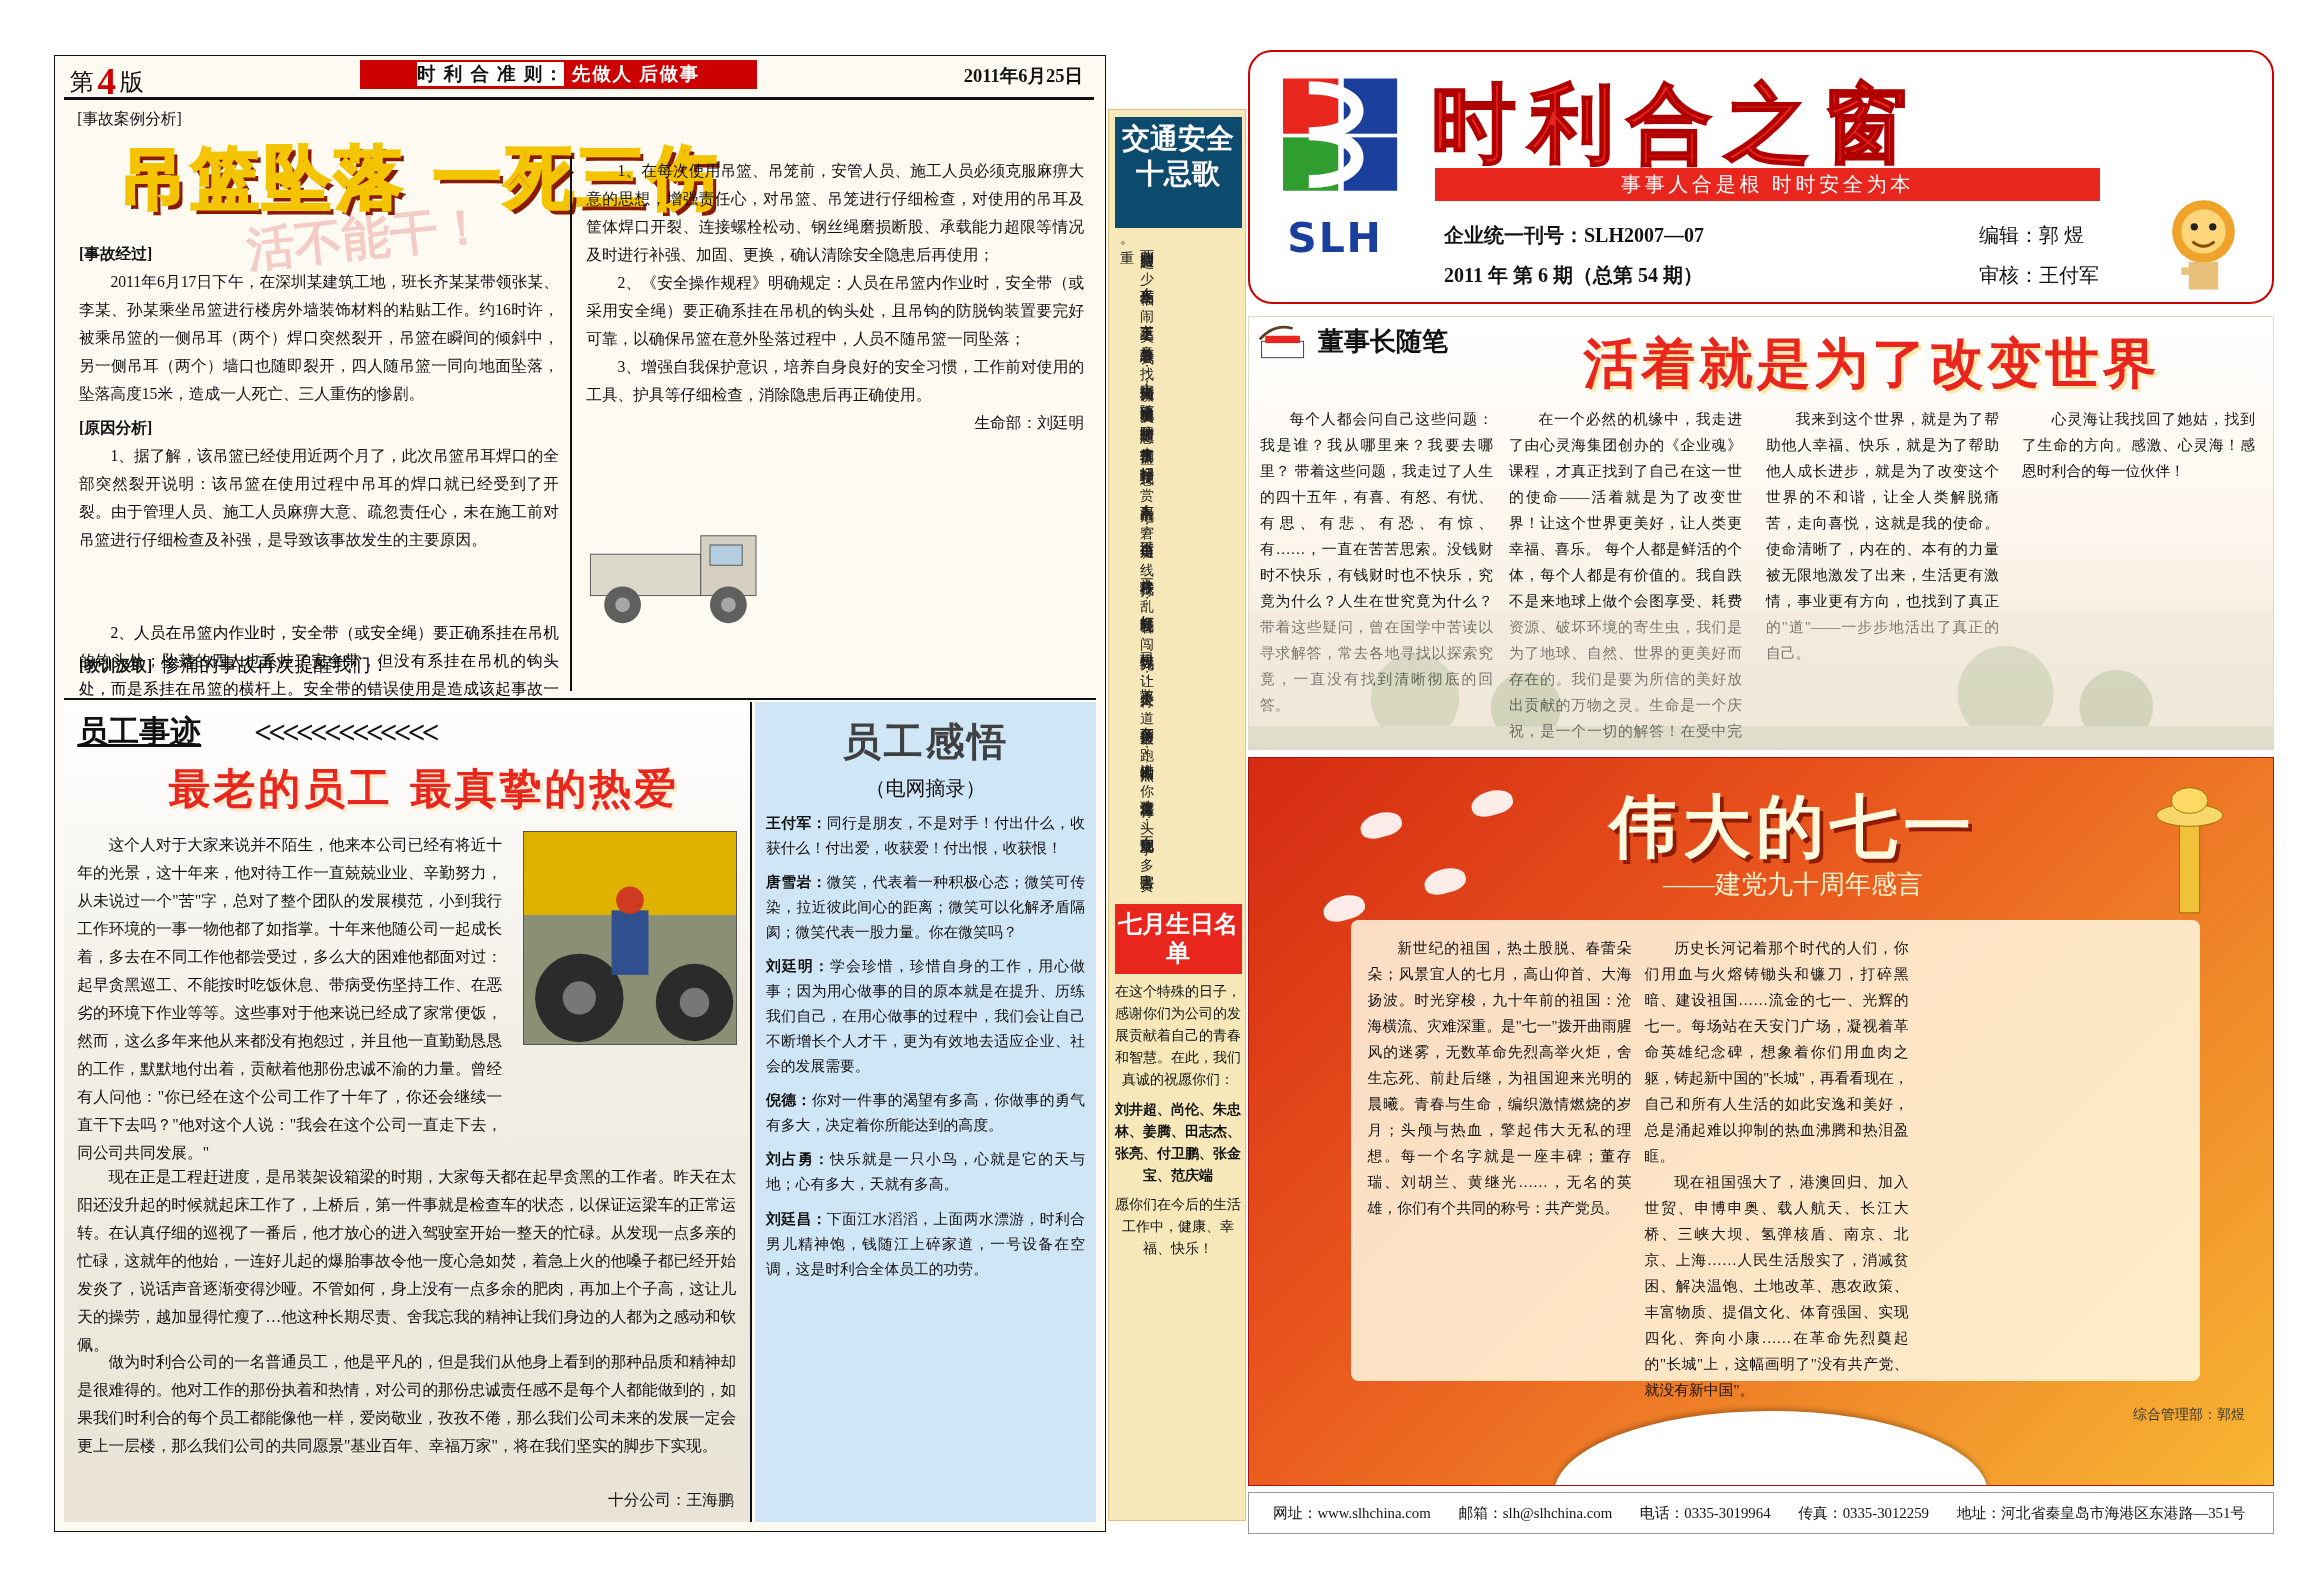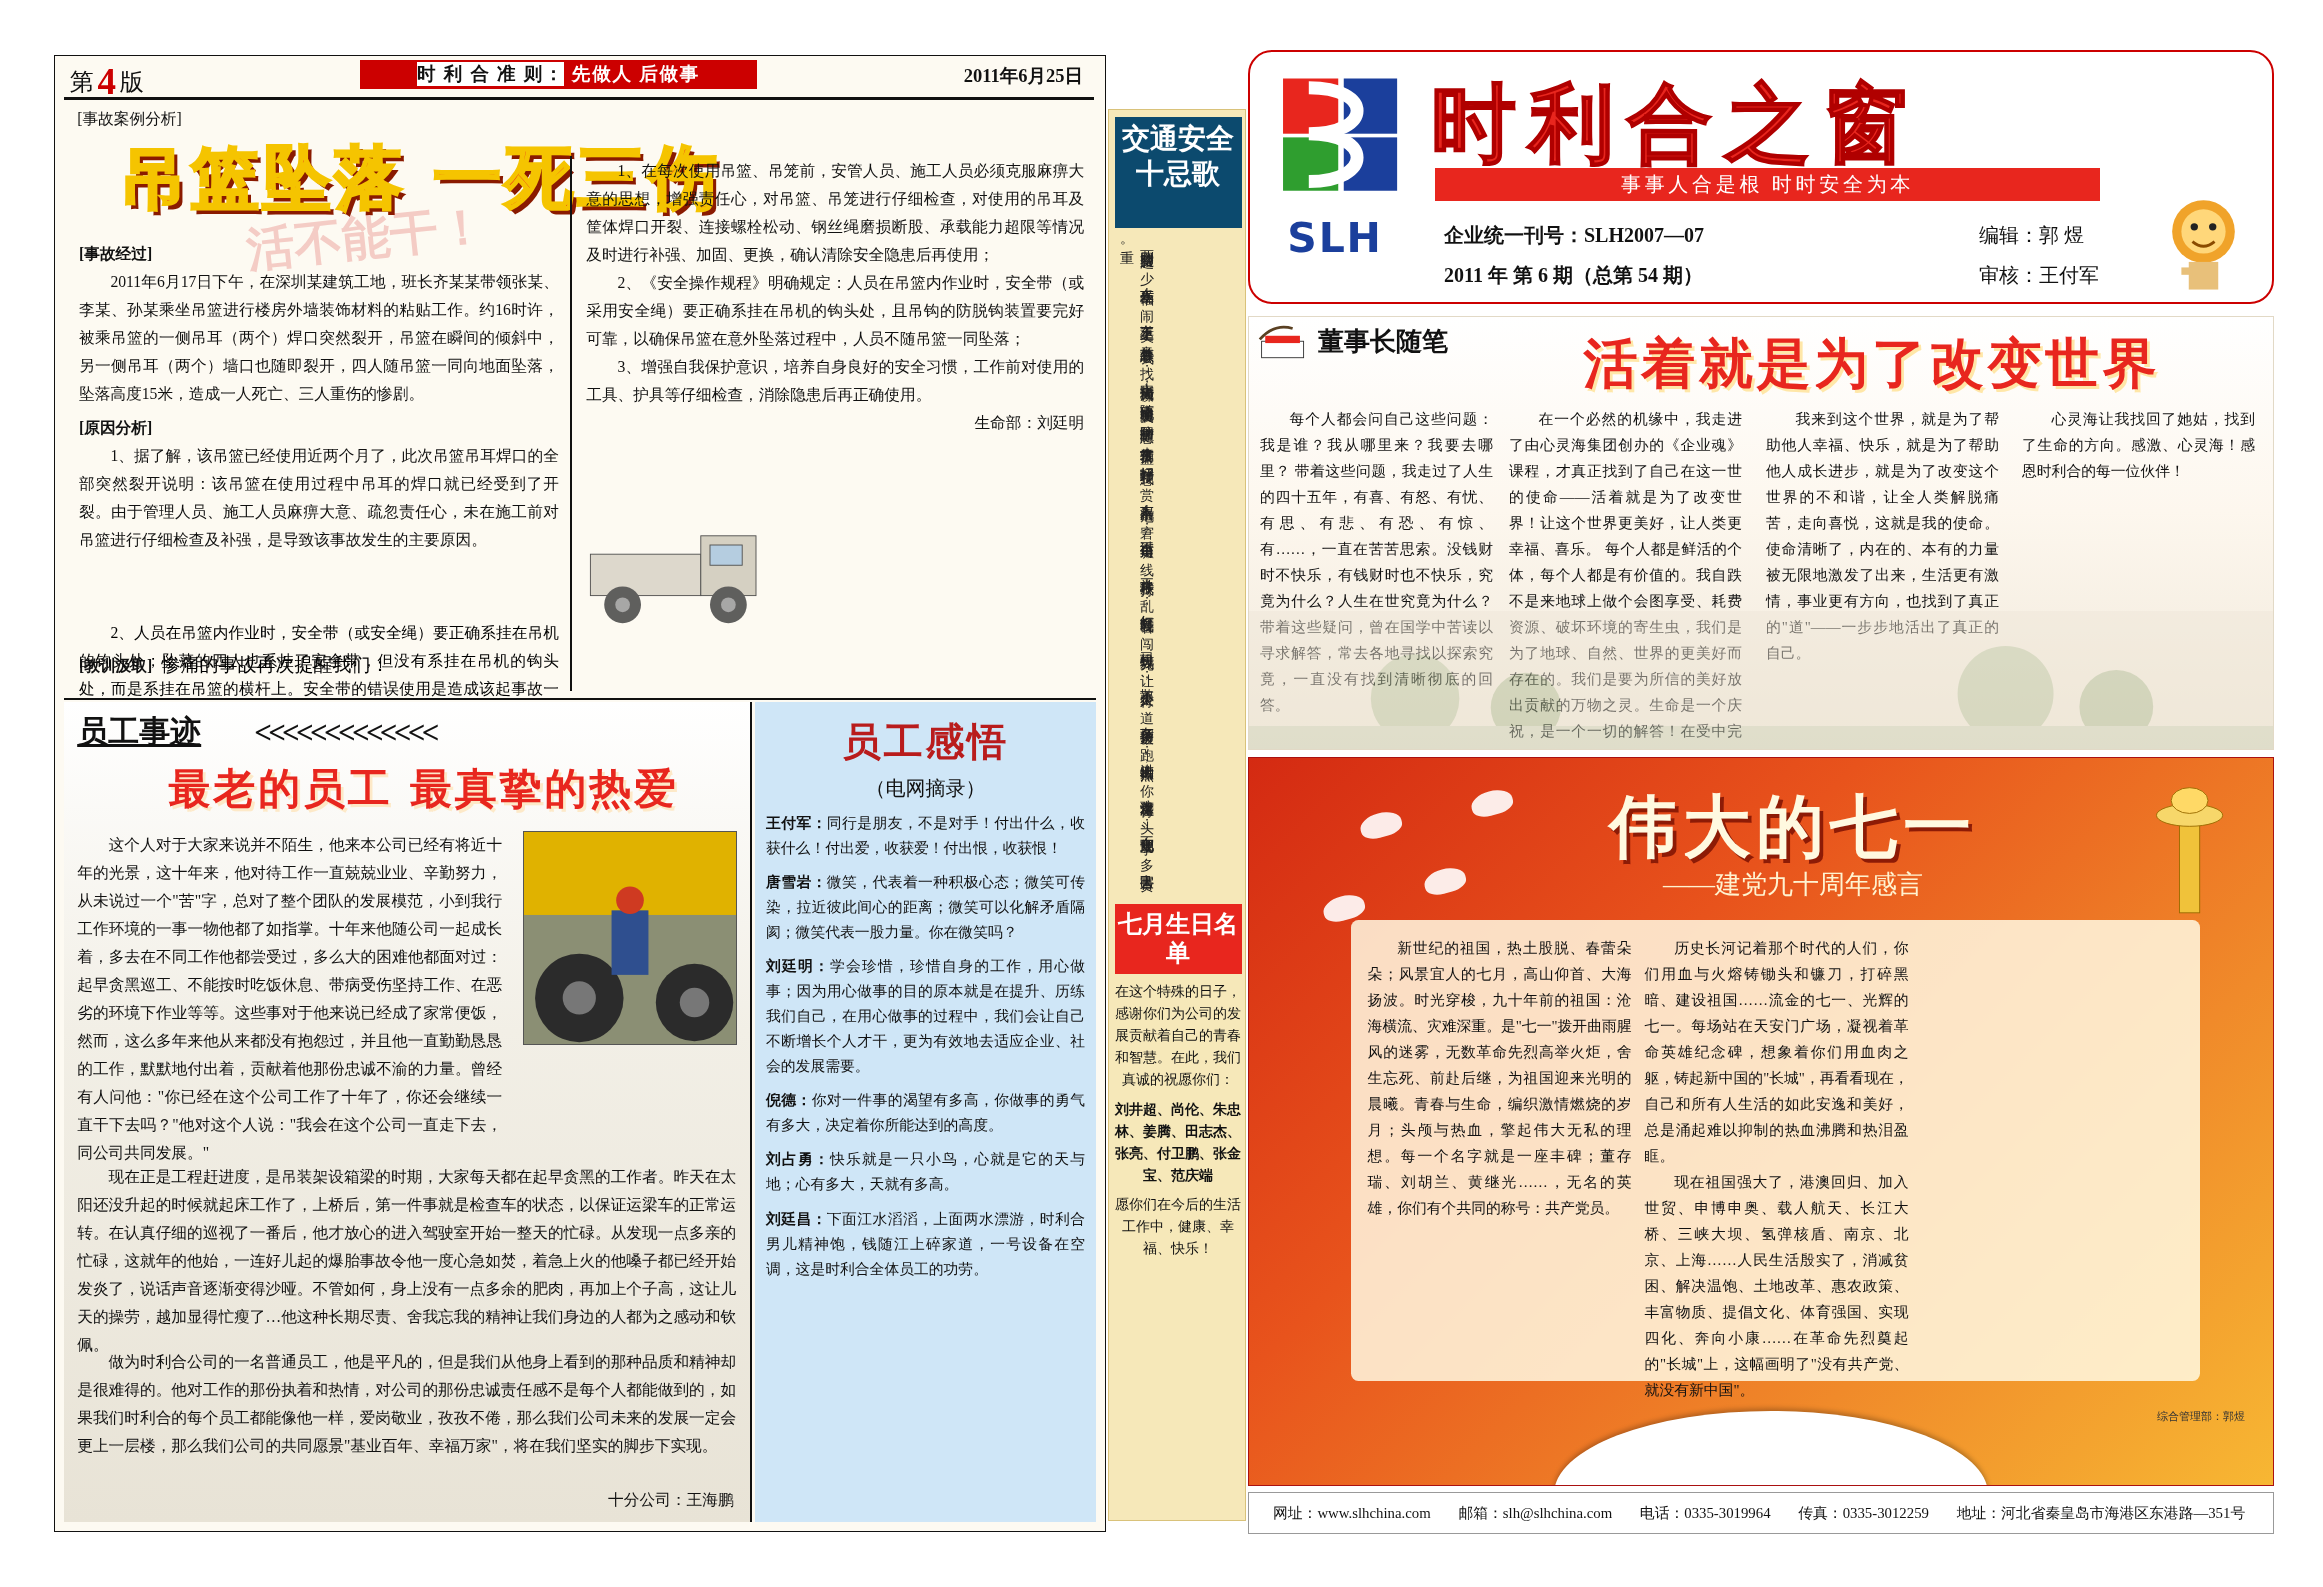--- a/index.html
+++ b/index.html
@@ -38,21 +38,21 @@
   #empstory{position:absolute;left:9.2px;top:646px;width:688px;height:820px;box-sizing:border-box;border-right:2.8px solid #111;background:linear-gradient(180deg,#ffffff 0%,#f2efe6 40%,#e8e3d6 100%);}
   .emp-h{position:absolute;left:13px;top:9.2px;font-size:31px;font-weight:bold;color:#111;text-decoration:underline;}
   .arrows{position:absolute;left:190px;top:13px;font-size:31px;font-weight:bold;color:#111;letter-spacing:-3.7px;}
   #emptitle{position:absolute;left:55px;top:59px;width:609px;text-align:center;font-size:42px;font-weight:bold;color:#e8261e;font-family:"DejaVu Sans",sans-serif;text-shadow:2.8px 2.8px 0 #fde9c8;letter-spacing:2.8px;}
   .emp-body{position:absolute;left:13px;top:129px;width:659px;font-size:15.7px;line-height:28px;color:#111;text-align:justify;text-indent:2em;}
   .emp-photo{position:absolute;right:13px;top:129px;width:212px;height:212px;border:1.8px solid #555;background:#6a6f5a;overflow:hidden;}
   .emp-sign{position:absolute;right:16.6px;bottom:11px;font-size:15.7px;color:#111;}
 
   
   #ganwu{position:absolute;left:700px;top:646px;width:341px;height:820px;background:#cfe6f7;box-sizing:border-box;}
-  #ganwu h2{margin:0;padding-top:13px;text-align:center;font-size:39px;color:#b91c1c;font-weight:bold;letter-spacing:2.8px;font-family:"DejaVu Sans",sans-serif;}
+  #ganwu h2{margin:0;padding-top:13px;text-align:center;font-size:39px;color:#404040;font-weight:bold;letter-spacing:2.8px;font-family:"DejaVu Sans",sans-serif;}
   .ganwu-sub{text-align:center;font-size:20px;color:#111;margin-top:5.5px;}
   .gw-item{margin:9.2px 11px 0 11px;font-size:14.8px;line-height:25px;color:#111;text-align:justify;}
   .gw-item b{color:#111;}
 
   
   #midcol{position:absolute;left:1108px;top:109px;width:138px;height:1412px;background:#f6e8b9;border:0.9px solid #d9c27a;box-sizing:border-box;}
   #jt-title{position:absolute;left:5.5px;top:7.4px;width:127px;height:111px;background:#0c4a6e;color:#fff;font-size:28px;font-weight:bold;text-align:center;line-height:35px;padding-top:3.7px;box-sizing:border-box;font-family:"DejaVu Sans",sans-serif;}
   #jt-body{position:absolute;left:7.4px;top:129px;width:124px;height:646px;font-size:14px;line-height:20px;color:#222;}
   .vcol{writing-mode:vertical-rl;text-orientation:upright;height:637px;letter-spacing:0.9px;}
   #july{position:absolute;left:5.5px;top:794px;width:127px;height:609px;}
@@ -83,21 +83,21 @@
   #ec1{left:11px;} #ec2{left:260px;} #ec3{left:517px;} #ec4{left:773px;}
   .scenery{position:absolute;left:0;bottom:0;width:1026px;height:138px;opacity:.45;}
 
   
   #poster{position:absolute;left:0;top:707px;width:1026px;height:729px;background:linear-gradient(135deg,#d42a12 0%,#e8531c 35%,#f08a2a 70%,#f7b733 100%);overflow:hidden;border:0.9px solid #a11;box-sizing:border-box;}
   #poster-title{position:absolute;left:258px;top:24px;width:572px;text-align:center;font-size:68px;font-weight:bold;color:#fff9e0;font-family:"DejaVu Sans",sans-serif;letter-spacing:5.5px;text-shadow:3.7px 3.7px 0 #8d1b06;}
   #poster-sub{position:absolute;left:258px;top:109px;width:572px;text-align:center;font-size:26px;color:#fff3d0;}
   #poster-body{position:absolute;left:102px;top:162px;width:849px;height:461px;background:rgba(255,248,225,.86);border-radius:7.4px;padding:14.8px 16.6px;box-sizing:border-box;}
   .pcol{float:left;width:264px;margin-right:13px;font-size:14.8px;line-height:26px;color:#111;text-align:justify;text-indent:2em;}
   .pcol:last-child{margin-right:0;}
-  #poster-sign{position:absolute;right:28px;bottom:61px;font-size:11px;color:#333;}
+  #poster-sign{position:absolute;right:28px;bottom:61px;font-size:14px;color:#333;}
   .dove{position:absolute;width:42px;height:24px;background:#fff;border-radius:50% 50% 40% 40%;opacity:.9;transform:rotate(-15deg);}
   .bookfan{position:absolute;left:305px;bottom:-9.2px;width:434px;height:83px;background:#fff;border-radius:50% 50% 0 0 / 100% 100% 0 0;box-shadow:0 -2.8px 5.5px rgba(0,0,0,.25);}
 
   
   #rfooter{position:absolute;left:0;top:1442px;width:1026px;height:42px;border:0.9px solid #999;background:#fff;box-sizing:border-box;font-size:14.8px;color:#111;line-height:41px;padding-left:24px;}
   #rfooter span{margin-right:24px;}
 </style>
 </head>
 <body>
 

